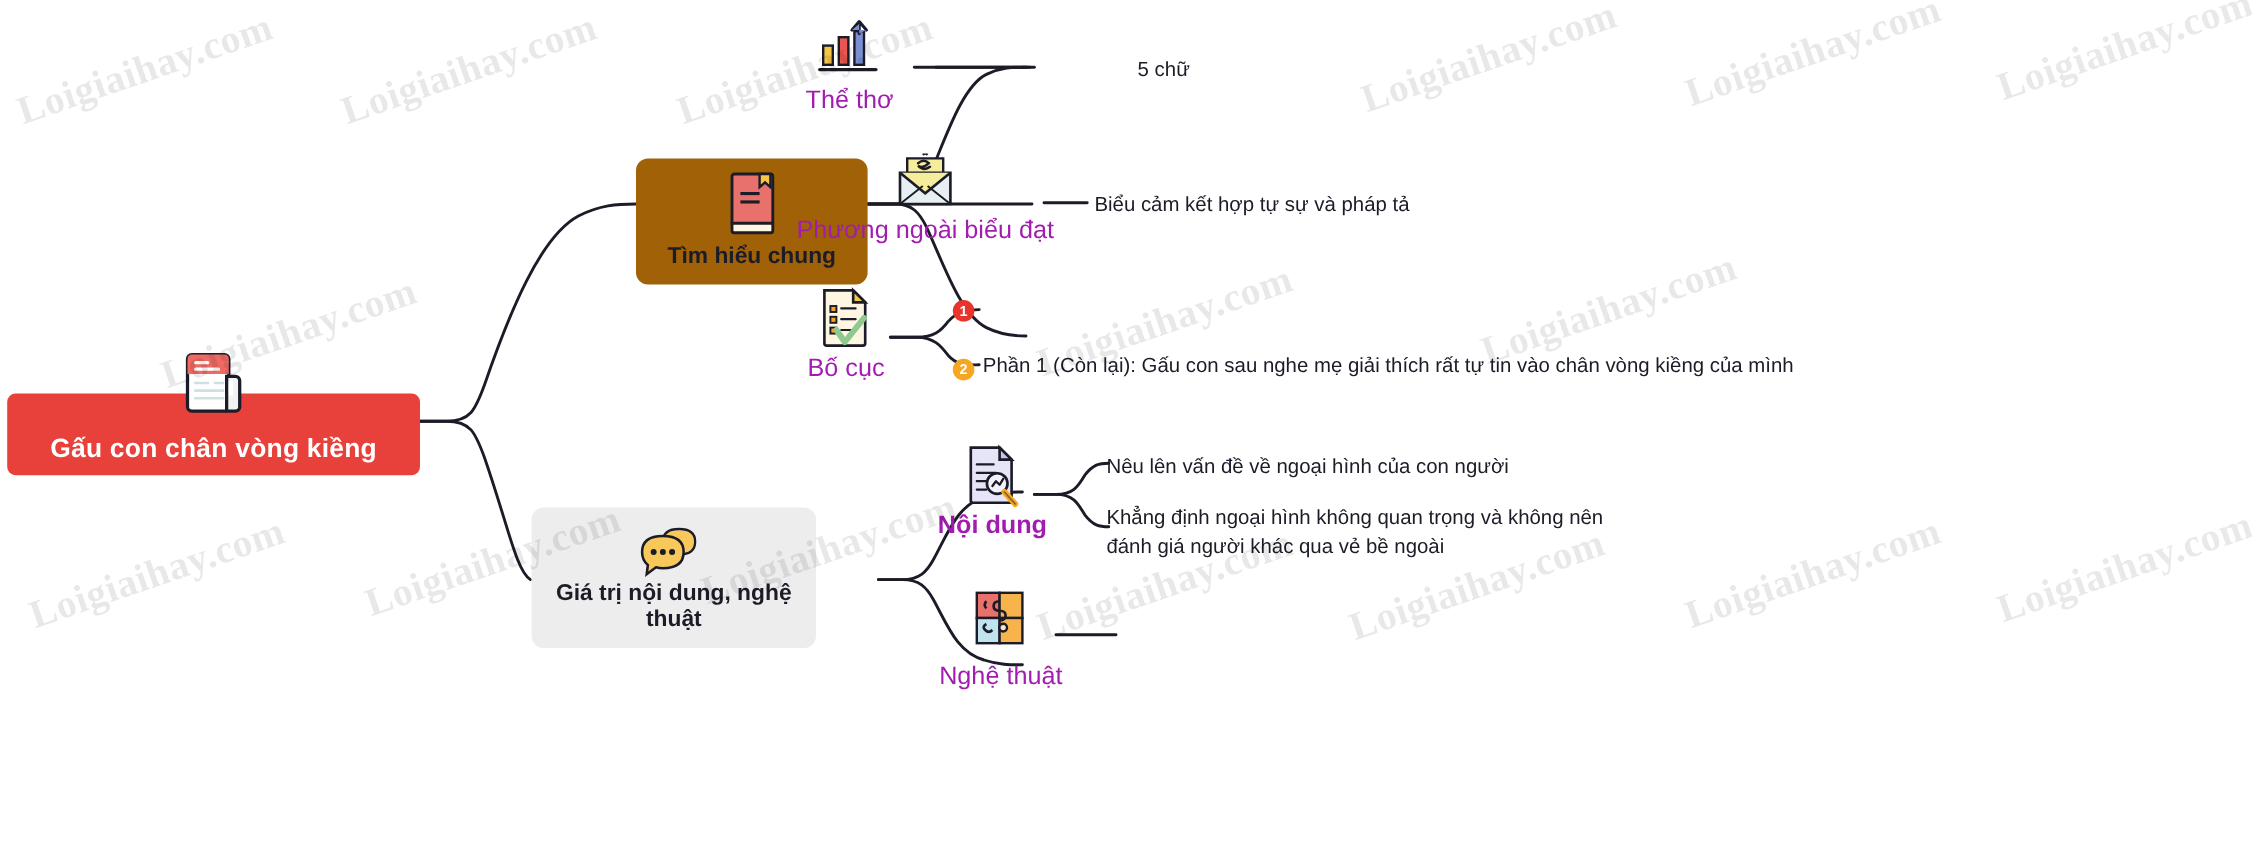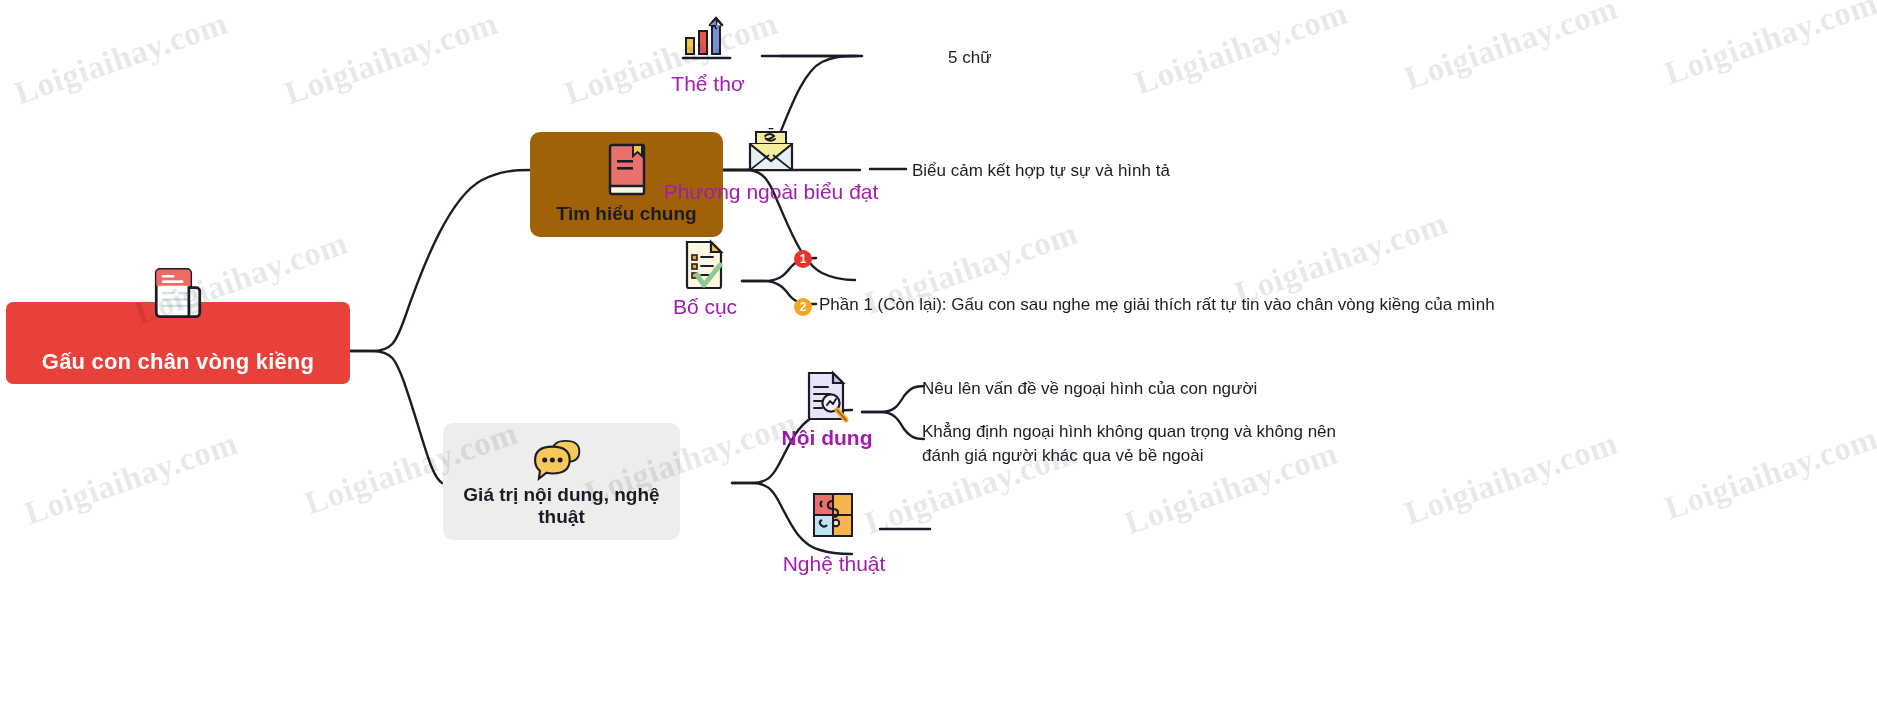--- a/index.html
+++ b/index.html
@@ -45,22 +45,22 @@
   
   #links {
     position: absolute;
     left: 0; top: 0;
     z-index: 1;
   }
 
   
   .root-node {
     position: absolute;
-    left: 6px; top: 302px;
-    width: 344px; height: 82px;
+    left: 6px; top: 328px;
+    width: 344px; height: 68px;
     background: #e8403a;
     border-radius: 7px;
     z-index: 3;
     box-sizing: border-box;
   }
   .root-label {
     position: absolute;
     left: 0; right: 0; bottom: 9px;
     text-align: center;
     color: #ffffff;
@@ -134,21 +134,21 @@
   .leaf {
     position: absolute;
     z-index: 3;
     font-size: 17px;
     color: #1c1c28;
     line-height: 24px;
   }
   .leaf.nowrap { white-space: nowrap; }
   .leaf-row {
     display: flex;
-    align-items: center;
+    align-items: flex-end;
     gap: 7px;
   }
   .badge {
     flex: 0 0 auto;
     width: 18px; height: 18px;
     border-radius: 50%;
     color: #fff;
     font-size: 12px;
     font-weight: bold;
     line-height: 18px;
@@ -243,21 +243,21 @@
       <path d="M20 8 q5 -4 9 0 q-5 5 -9 2 q5 5 10 1" fill="none" stroke="#1c1c28" stroke-width="2" stroke-linecap="round"></path>
       <path d="M24 1 q2 -2 4 0" fill="none" stroke="#1c1c28" stroke-width="2"></path>
       <path d="M5 16 h42 v26 h-42 z" fill="#e8eff2" stroke="#1c1c28" stroke-width="2.2"></path>
       <path d="M5 16 L26 33 L47 16" fill="#f5ec9c" stroke="#1c1c28" stroke-width="2.2"></path>
       <path d="M5 42 L24 27 M47 42 L28 27" fill="none" stroke="#1c1c28" stroke-width="1.6"></path>
     </svg>
     <div class="sub-caption" style="top:52px;">Phương ngoài biểu đạt</div>
   </div>
   <div class="leaf nowrap" style="left:912px; top:159px;">
     <div class="leaf-row">
-      <span class="leaf-text">Biểu cảm kết hợp tự sự và hình tả</span>
+      <span class="leaf-text">Biểu cảm kết hợp tự sự và pháp tả</span>
     </div>
   </div>
 
   <div class="sub" style="left:660px; top:239px; width:90px; height:80px;text-align:right;">
     <svg class="sub-icon" viewBox="0 0 48 52" style="width:48px;height:52px;">
       <path d="M6 3 h24 l10 10 v34 a2 2 0 0 1 -2 2 h-30 a2 2 0 0 1 -2 -2 z" fill="#fdf6e3" stroke="#1c1c28" stroke-width="2.2"></path>
       <path d="M30 3 l10 10 h-10 z" fill="#f8c546" stroke="#1c1c28" stroke-width="2.2"></path>
       <rect x="11" y="16" width="5" height="5" fill="#f5a623" stroke="#1c1c28" stroke-width="1.6"></rect>
       <rect x="11" y="25" width="5" height="5" fill="#f5a623" stroke="#1c1c28" stroke-width="1.6"></rect>
       <rect x="11" y="34" width="5" height="5" fill="#f5a623" stroke="#1c1c28" stroke-width="1.6"></rect>

